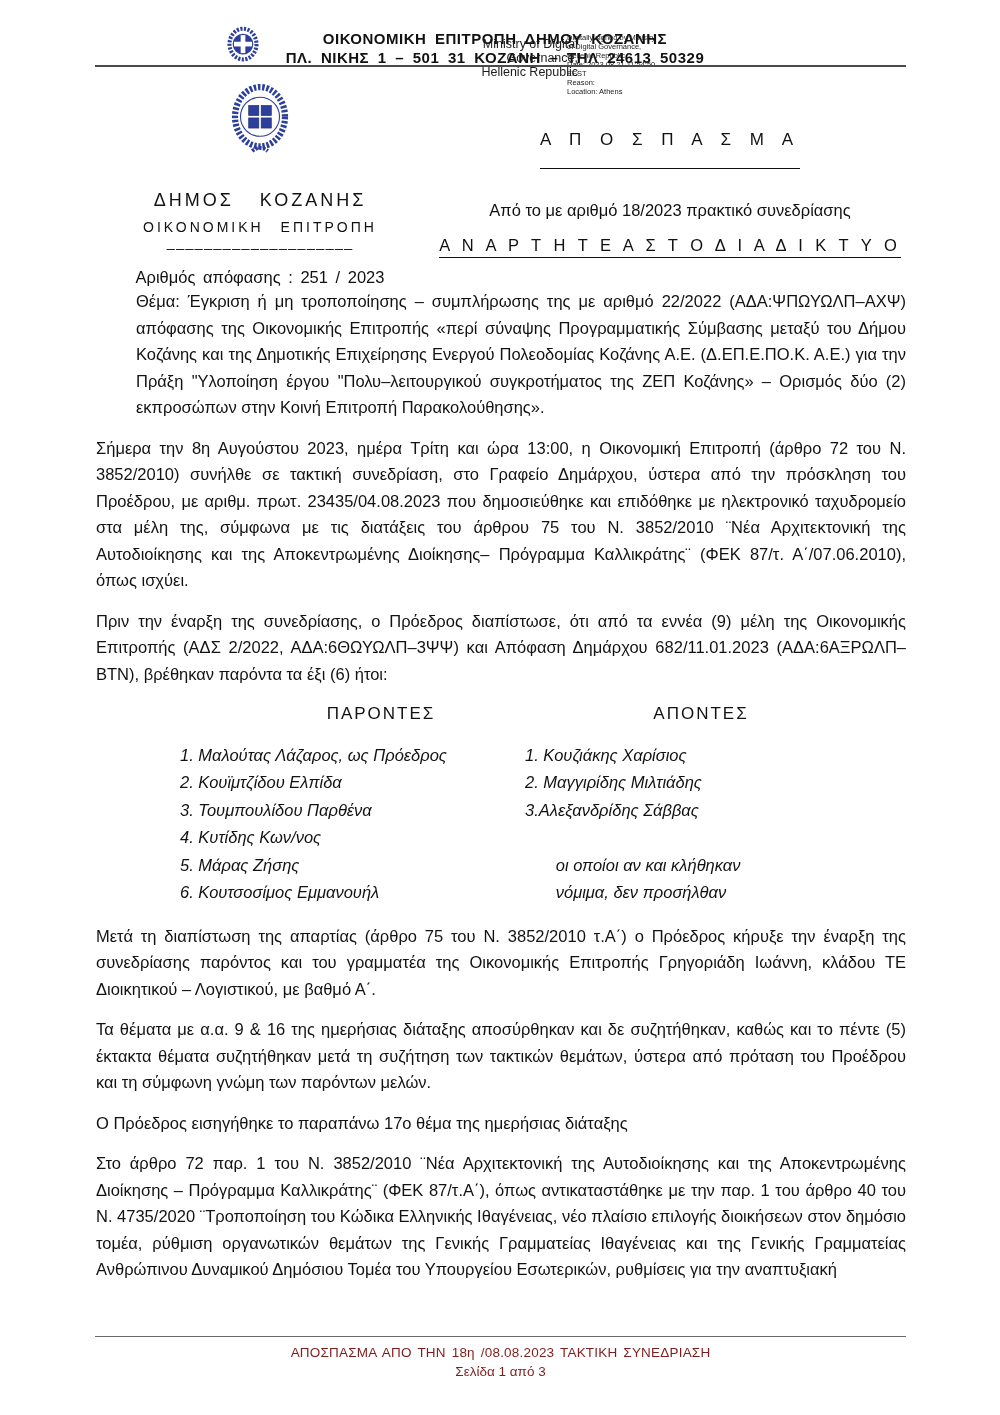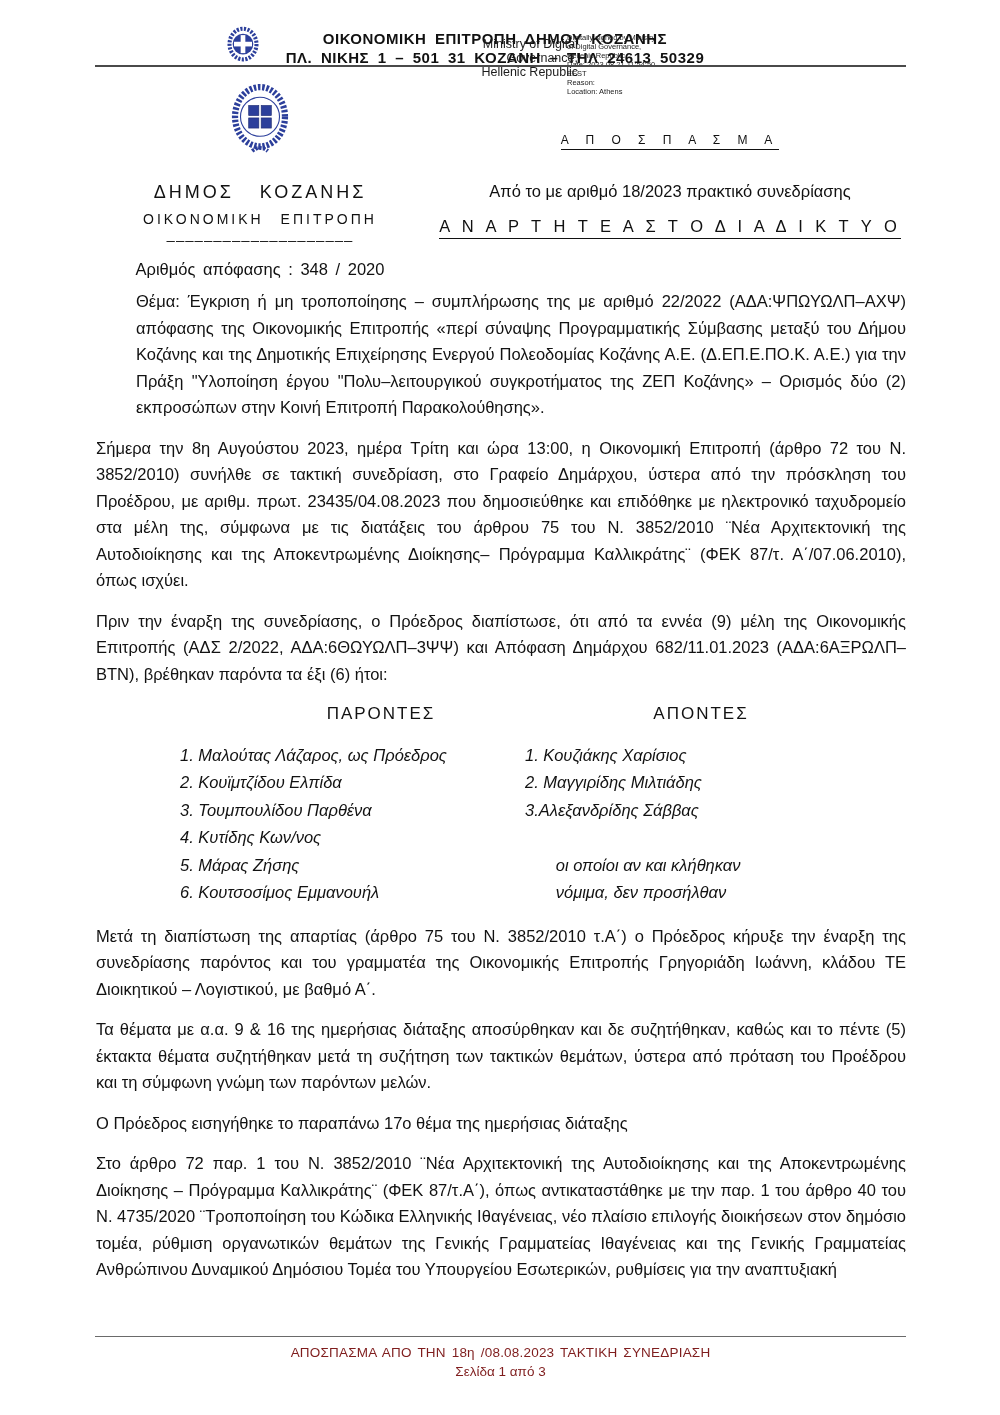--- a/index.html
+++ b/index.html
@@ -13,28 +13,28 @@
   .header-center{position:absolute;left:95px;top:29px;width:800px;text-align:center;
     font-size:15px;line-height:19px;letter-spacing:.5px;word-spacing:4px;color:#111;font-weight:bold;}
   .small-emblem{position:absolute;left:225px;top:26px;width:36px;height:38px;}
   .sig-name{position:absolute;left:452px;top:37px;width:126px;font-size:12.5px;line-height:14px;
     text-align:right;color:#1c1c1c;white-space:pre-line;}
   .sig-details{position:absolute;left:567px;top:33px;width:110px;font-size:7.5px;line-height:9px;
     color:#1c1c1c;white-space:pre-line;text-align:left;}
   
   .letterhead{position:absolute;left:105px;top:84px;width:310px;text-align:center;}
   .big-emblem{width:64px;height:78px;display:inline-block;}
-  .lh-line1{font-size:18px;letter-spacing:3px;word-spacing:18px;margin-top:16px;color:#111;}
+  .lh-line1{font-size:18px;letter-spacing:3px;word-spacing:18px;margin-top:24px;color:#111;}
   .lh-line2{font-size:14px;letter-spacing:3px;word-spacing:10px;margin-top:8px;color:#111;}
   .lh-divider{font-size:15px;letter-spacing:1px;margin-top:4px;color:#222;white-space:nowrap;overflow:hidden;}
   .lh-decision{font-size:16.5px;margin-top:12px;word-spacing:3px;color:#111;white-space:nowrap;}
   
   .title-block{position:absolute;left:430px;top:130px;width:480px;text-align:center;color:#111;}
-  .t-apospasma{display:inline-block;font-size:12px;letter-spacing:7px;
-    border-bottom:1.5px solid #111;padding-bottom:2px;}
+  .t-apospasma{display:inline-block;font-size:17px;letter-spacing:7px;
+    border-bottom:1.5px solid #111;padding-bottom:18px;}
   .t-minutes{font-size:16.5px;margin-top:32px;}
   .t-anartitea{display:inline-block;font-size:16.5px;letter-spacing:4px;margin-top:16px;
     border-bottom:1.5px solid #111;padding-bottom:2px;white-space:nowrap;}
   
   .doc-body{position:absolute;left:96px;top:288px;width:810px;font-size:16.5px;line-height:26.5px;
     text-align:justify;color:#121212;}
   .subject{margin:0 0 14px 40px;}
   .para{margin:0 0 14px 0;}
   .para-last{margin:0;}
   
@@ -91,21 +91,21 @@
       <rect x="25.5" y="27.5" width="13" height="13" fill="#2c3f9b" stroke="#1d2c73" stroke-width="0.8"></rect>
       <rect x="41.5" y="27.5" width="13" height="13" fill="#2c3f9b" stroke="#1d2c73" stroke-width="0.8"></rect>
       <rect x="25.5" y="43.5" width="13" height="13" fill="#2c3f9b" stroke="#1d2c73" stroke-width="0.8"></rect>
       <rect x="41.5" y="43.5" width="13" height="13" fill="#2c3f9b" stroke="#1d2c73" stroke-width="0.8"></rect>
       <path d="M30 86 Q40 78 50 86" fill="none" stroke="#2c3f9b" stroke-width="5" stroke-dasharray="3 2"></path>
     </svg>
   </span>
   <div class="lh-line1">ΔΗΜΟΣ  ΚΟΖΑΝΗΣ</div>
   <div class="lh-line2">ΟΙΚΟΝΟΜΙΚΗ  ΕΠΙΤΡΟΠΗ</div>
   <div class="lh-divider">––––––––––––––––––––</div>
-  <div class="lh-decision">Αριθμός  απόφασης : 348 / 2020</div>
+  <div class="lh-decision">Αριθμός  απόφασης : 251 / 2023</div>
 </div>
 
 <div class="title-block">
   <div><span class="t-apospasma">Α Π Ο Σ Π Α Σ Μ Α</span></div>
   <div class="t-minutes">Από το με αριθμό 18/2023 πρακτικό συνεδρίασης</div>
   <div><span class="t-anartitea">Α Ν Α Ρ Τ Η Τ Ε Α  Σ Τ Ο  Δ Ι Α Δ Ι Κ Τ Υ Ο</span></div>
 </div>
 
 <div class="doc-body">
 

